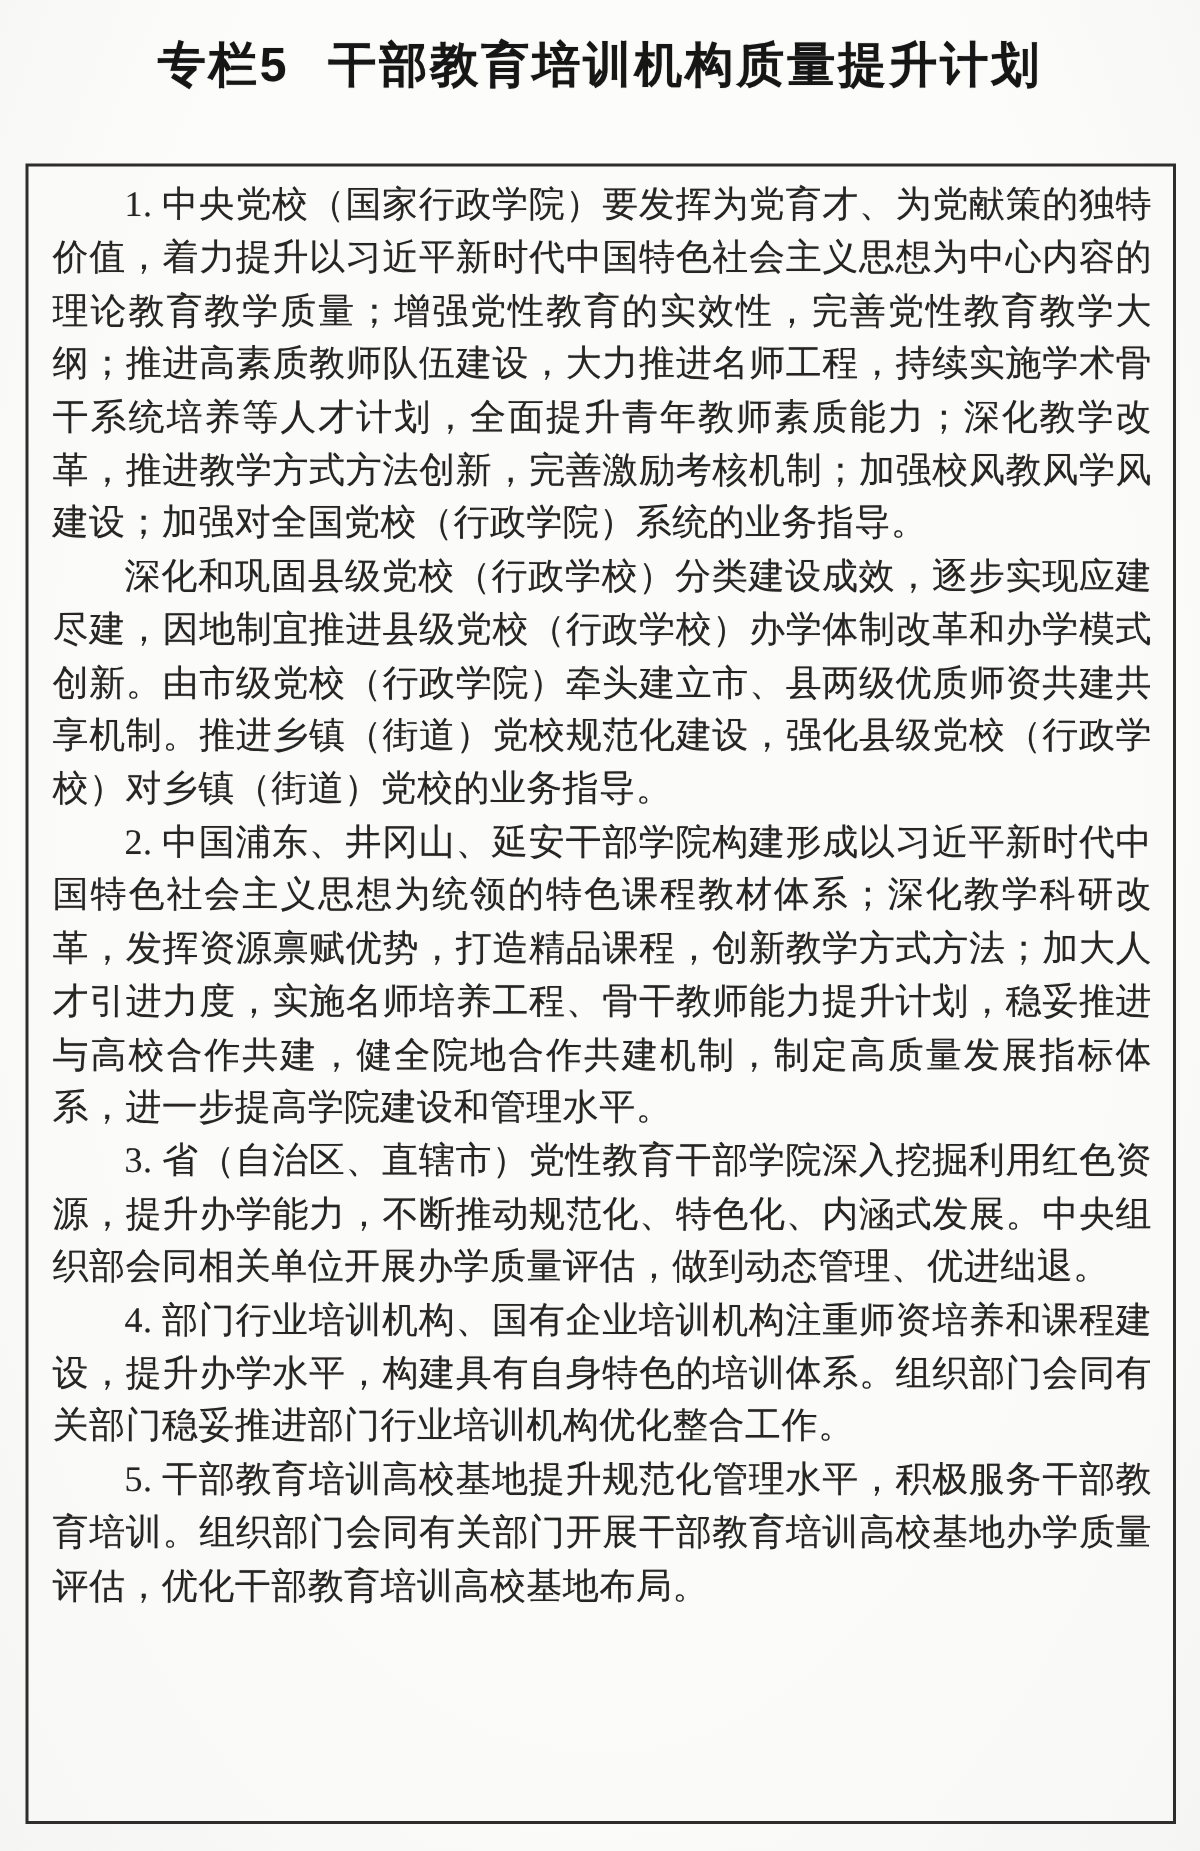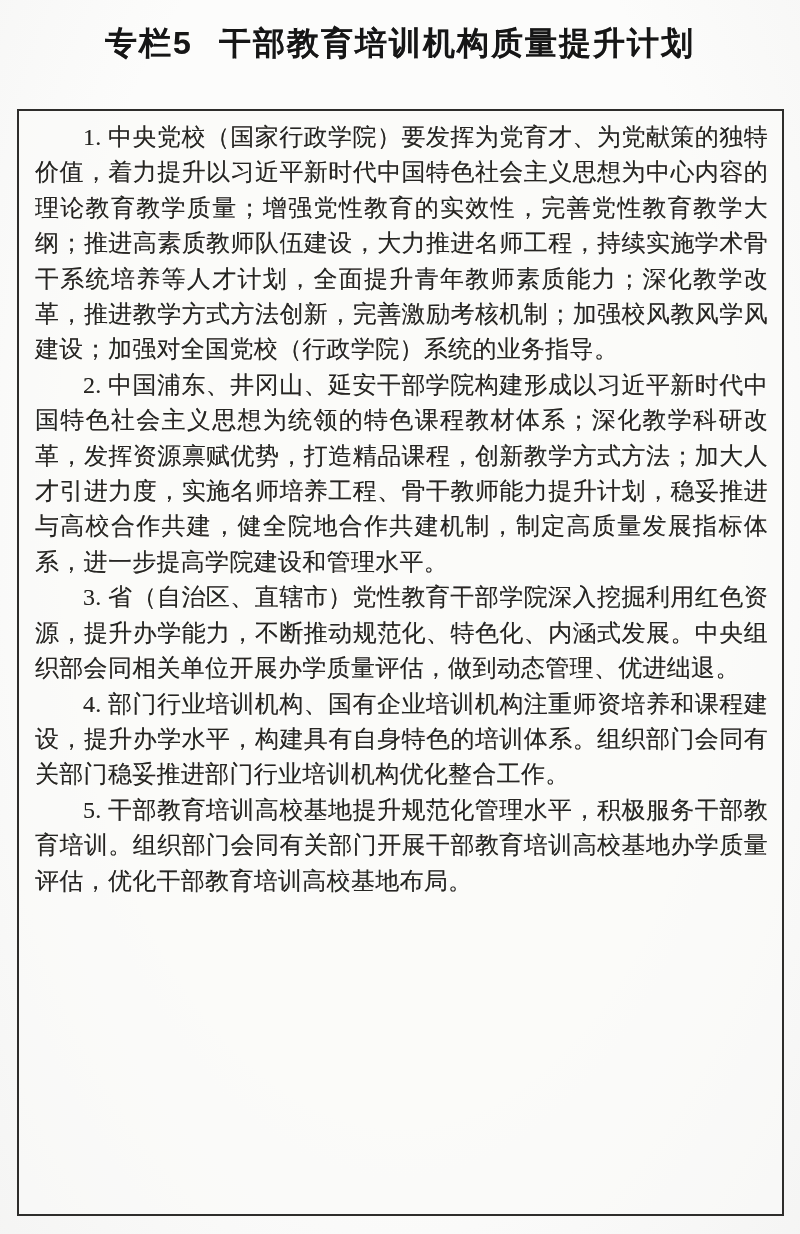--- a/index.html
+++ b/index.html
@@ -57,19 +57,20 @@
 <body>
 
 <div class="page">
 
   <div class="panel-title">
     <span class="title-label">专栏5</span><span>干部教育培训机构质量提升计划</span>
   </div>
 
   <div class="panel-box">
     <p>1. 中央党校（国家行政学院）要发挥为党育才、为党献策的独特价值，着力提升以习近平新时代中国特色社会主义思想为中心内容的理论教育教学质量；增强党性教育的实效性，完善党性教育教学大纲；推进高素质教师队伍建设，大力推进名师工程，持续实施学术骨干系统培养等人才计划，全面提升青年教师素质能力；深化教学改革，推进教学方式方法创新，完善激励考核机制；加强校风教风学风建设；加强对全国党校（行政学院）系统的业务指导。</p>
+    <p>深化和巩固县级党校（行政学校）分类建设成效，逐步实现应建尽建，因地制宜推进县级党校（行政学校）办学体制改革和办学模式创新。由市级党校（行政学院）牵头建立市、县两级优质师资共建共享机制。推进乡镇（街道）党校规范化建设，强化县级党校（行政学校）对乡镇（街道）党校的业务指导。</p>
     <p>2. 中国浦东、井冈山、延安干部学院构建形成以习近平新时代中国特色社会主义思想为统领的特色课程教材体系；深化教学科研改革，发挥资源禀赋优势，打造精品课程，创新教学方式方法；加大人才引进力度，实施名师培养工程、骨干教师能力提升计划，稳妥推进与高校合作共建，健全院地合作共建机制，制定高质量发展指标体系，进一步提高学院建设和管理水平。</p>
     <p>3. 省（自治区、直辖市）党性教育干部学院深入挖掘利用红色资源，提升办学能力，不断推动规范化、特色化、内涵式发展。中央组织部会同相关单位开展办学质量评估，做到动态管理、优进绌退。</p>
     <p>4. 部门行业培训机构、国有企业培训机构注重师资培养和课程建设，提升办学水平，构建具有自身特色的培训体系。组织部门会同有关部门稳妥推进部门行业培训机构优化整合工作。</p>
     <p>5. 干部教育培训高校基地提升规范化管理水平，积极服务干部教育培训。组织部门会同有关部门开展干部教育培训高校基地办学质量评估，优化干部教育培训高校基地布局。</p>
   </div>
 
 </div>
 
 </body></html>

